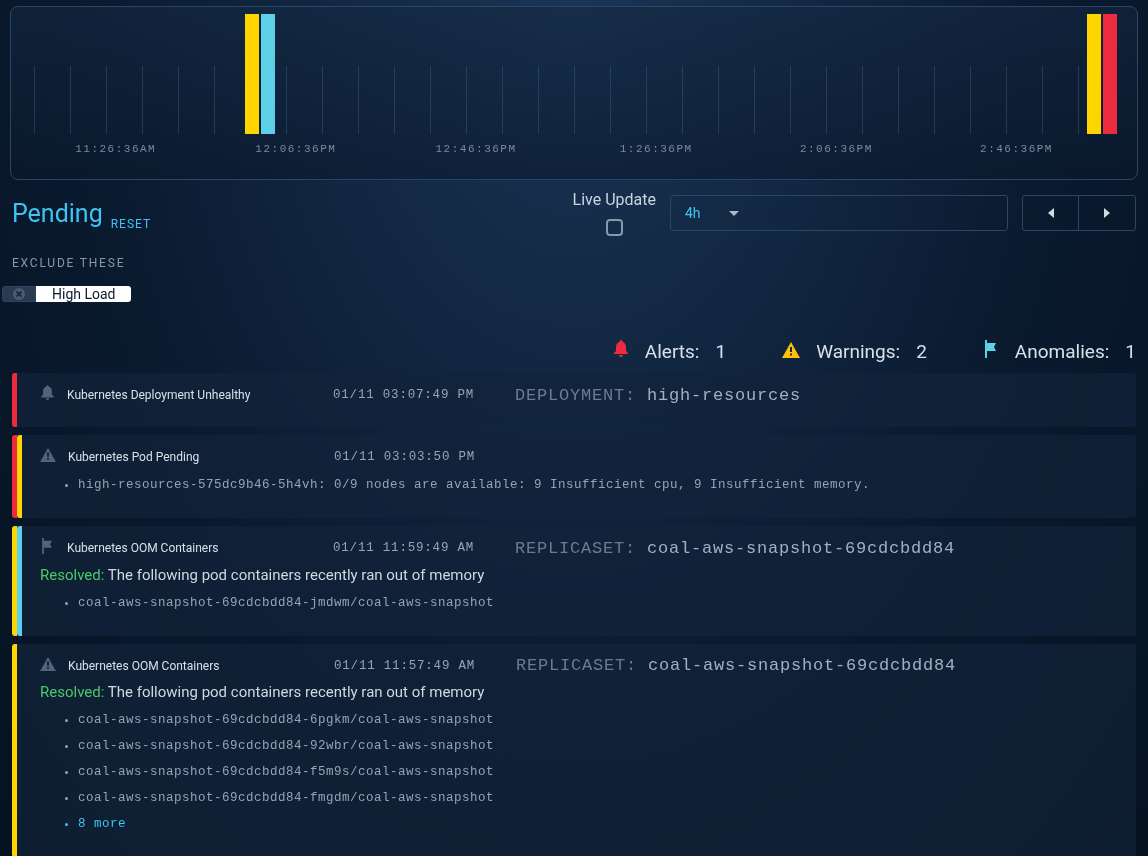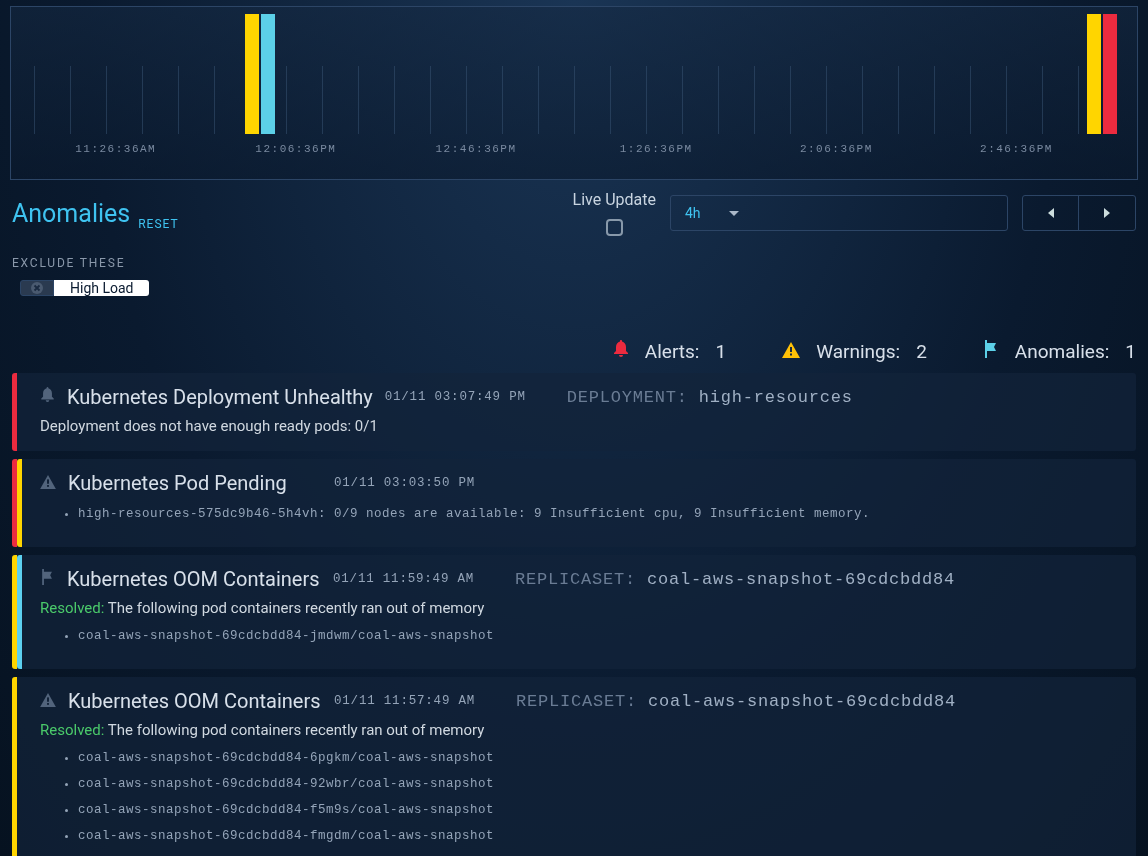--- a/index.html
+++ b/index.html
@@ -14,21 +14,21 @@
       width: 1148px;
       height: 856px;
       overflow: hidden;
       padding: 0;
     }
 
     
     .timeline-container {
       margin: 6px 10px 0;
       border: 1px solid #2c4566;
-      border-radius: 0;
+      border-radius: 8px;
       background: linear-gradient(180deg, rgba(20,40,65,0.6), rgba(10,25,45,0.6));
       height: 174px;
       position: relative;
     }
     .timeline-ticks {
       position: relative;
       height: 152px;
     }
     .tick {
       position: absolute;
@@ -141,22 +141,22 @@
 
     
     .exclude-heading {
       font-size: 12px;
       letter-spacing: 1.8px;
       color: #8a98aa;
       margin: 16px 12px 10px;
     }
     .chip {
       display: inline-flex;
-      align-items: flex-start;
-      margin-left: 20px;
+      align-items: center;
+      margin-left: 2px;
       height: 28px;
     }
     .chip-x {
       width: 34px;
       background: #2a3a50;
       border: 1px solid #2c4566;
       border-radius: 3px 0 0 3px;
       display: flex;
       align-items: center;
       justify-content: center;
@@ -233,21 +233,21 @@
       display: flex;
       align-items: center;
       gap: 12px;
       margin-bottom: 8px;
     }
     .event-icon {
       color: #52647c;
       font-size: 16px;
     }
     .event-title {
-      font-size: 20px;
+      font-size: 12px;
       color: #d8e0ea;
       min-width: 254px;
     }
     .event-time {
       font-family: "Courier New", monospace;
       font-size: 12.5px;
       letter-spacing: 0.8px;
       color: #94a4b8;
       min-width: 170px;
     }
@@ -331,21 +331,21 @@
       <div class="tick-label" style="left: 89.3%; text-align: center;">2:46:36PM</div>
       <div class="bar" style="left: 20.8%; height: 120px; background: rgb(255, 213, 0);"></div>
       <div class="bar" style="left: 22.2%; height: 120px; background: rgb(92, 208, 232);"></div>
       <div class="bar" style="left: 95.6%; height: 120px; background: rgb(255, 213, 0);"></div>
       <div class="bar" style="left: 97%; height: 120px; background: rgb(236, 43, 63);"></div>
     </div>
 </div>
 
 
 <div class="filter-bar">
-  <span class="filter-title">Anomalies</span>
+  <span class="filter-title">Pending</span>
   <span class="reset-link">RESET</span>
   <span class="spacer"></span>
   <div class="live-update">
     <span>Live Update</span>
     <span class="checkbox"></span>
   </div>
   <div class="range-select">
     <span class="range-short">4h</span>
     <span class="caret-down"></span>
   </div>
@@ -408,21 +408,20 @@
 <div class="events-list" id="events-list">
     <div class="event-card alert">
       <div class="event-header">
         <span class="event-icon"><svg width="15" height="16" viewBox="0 0 16 18" fill="#52647c">
             <path d="M8 0c-.6 0-1 .4-1 1v.5C4.6 2.1 3 4.3 3 7v4l-2 2v1h14v-1l-2-2V7c0-2.7-1.6-4.9-4-5.5V1c0-.6-.4-1-1-1zm-2 15a2 2 0 004 0H6z"></path>
           </svg></span>
         <span class="event-title">Kubernetes Deployment Unhealthy</span>
         <span class="event-time">01/11 03:07:49 PM</span>
         <span class="event-meta">DEPLOYMENT: <span class="val">high-resources</span></span>
       </div>
-      <div class="event-desc">Deployment does not have enough ready pods: 0/1</div>
     </div>
     <div class="event-card warning with-inner">
       <div class="event-header">
         <span class="event-icon"><svg width="16" height="14" viewBox="0 0 18 16" fill="#52647c">
             <path d="M9 0L0 16h18L9 0z"></path>
             <rect x="8" y="5" width="2" height="5" fill="#0a1a2f"></rect>
             <rect x="8" y="11.5" width="2" height="2" fill="#0a1a2f"></rect>
           </svg></span>
         <span class="event-title">Kubernetes Pod Pending</span>
         <span class="event-time">01/11 03:03:50 PM</span>

